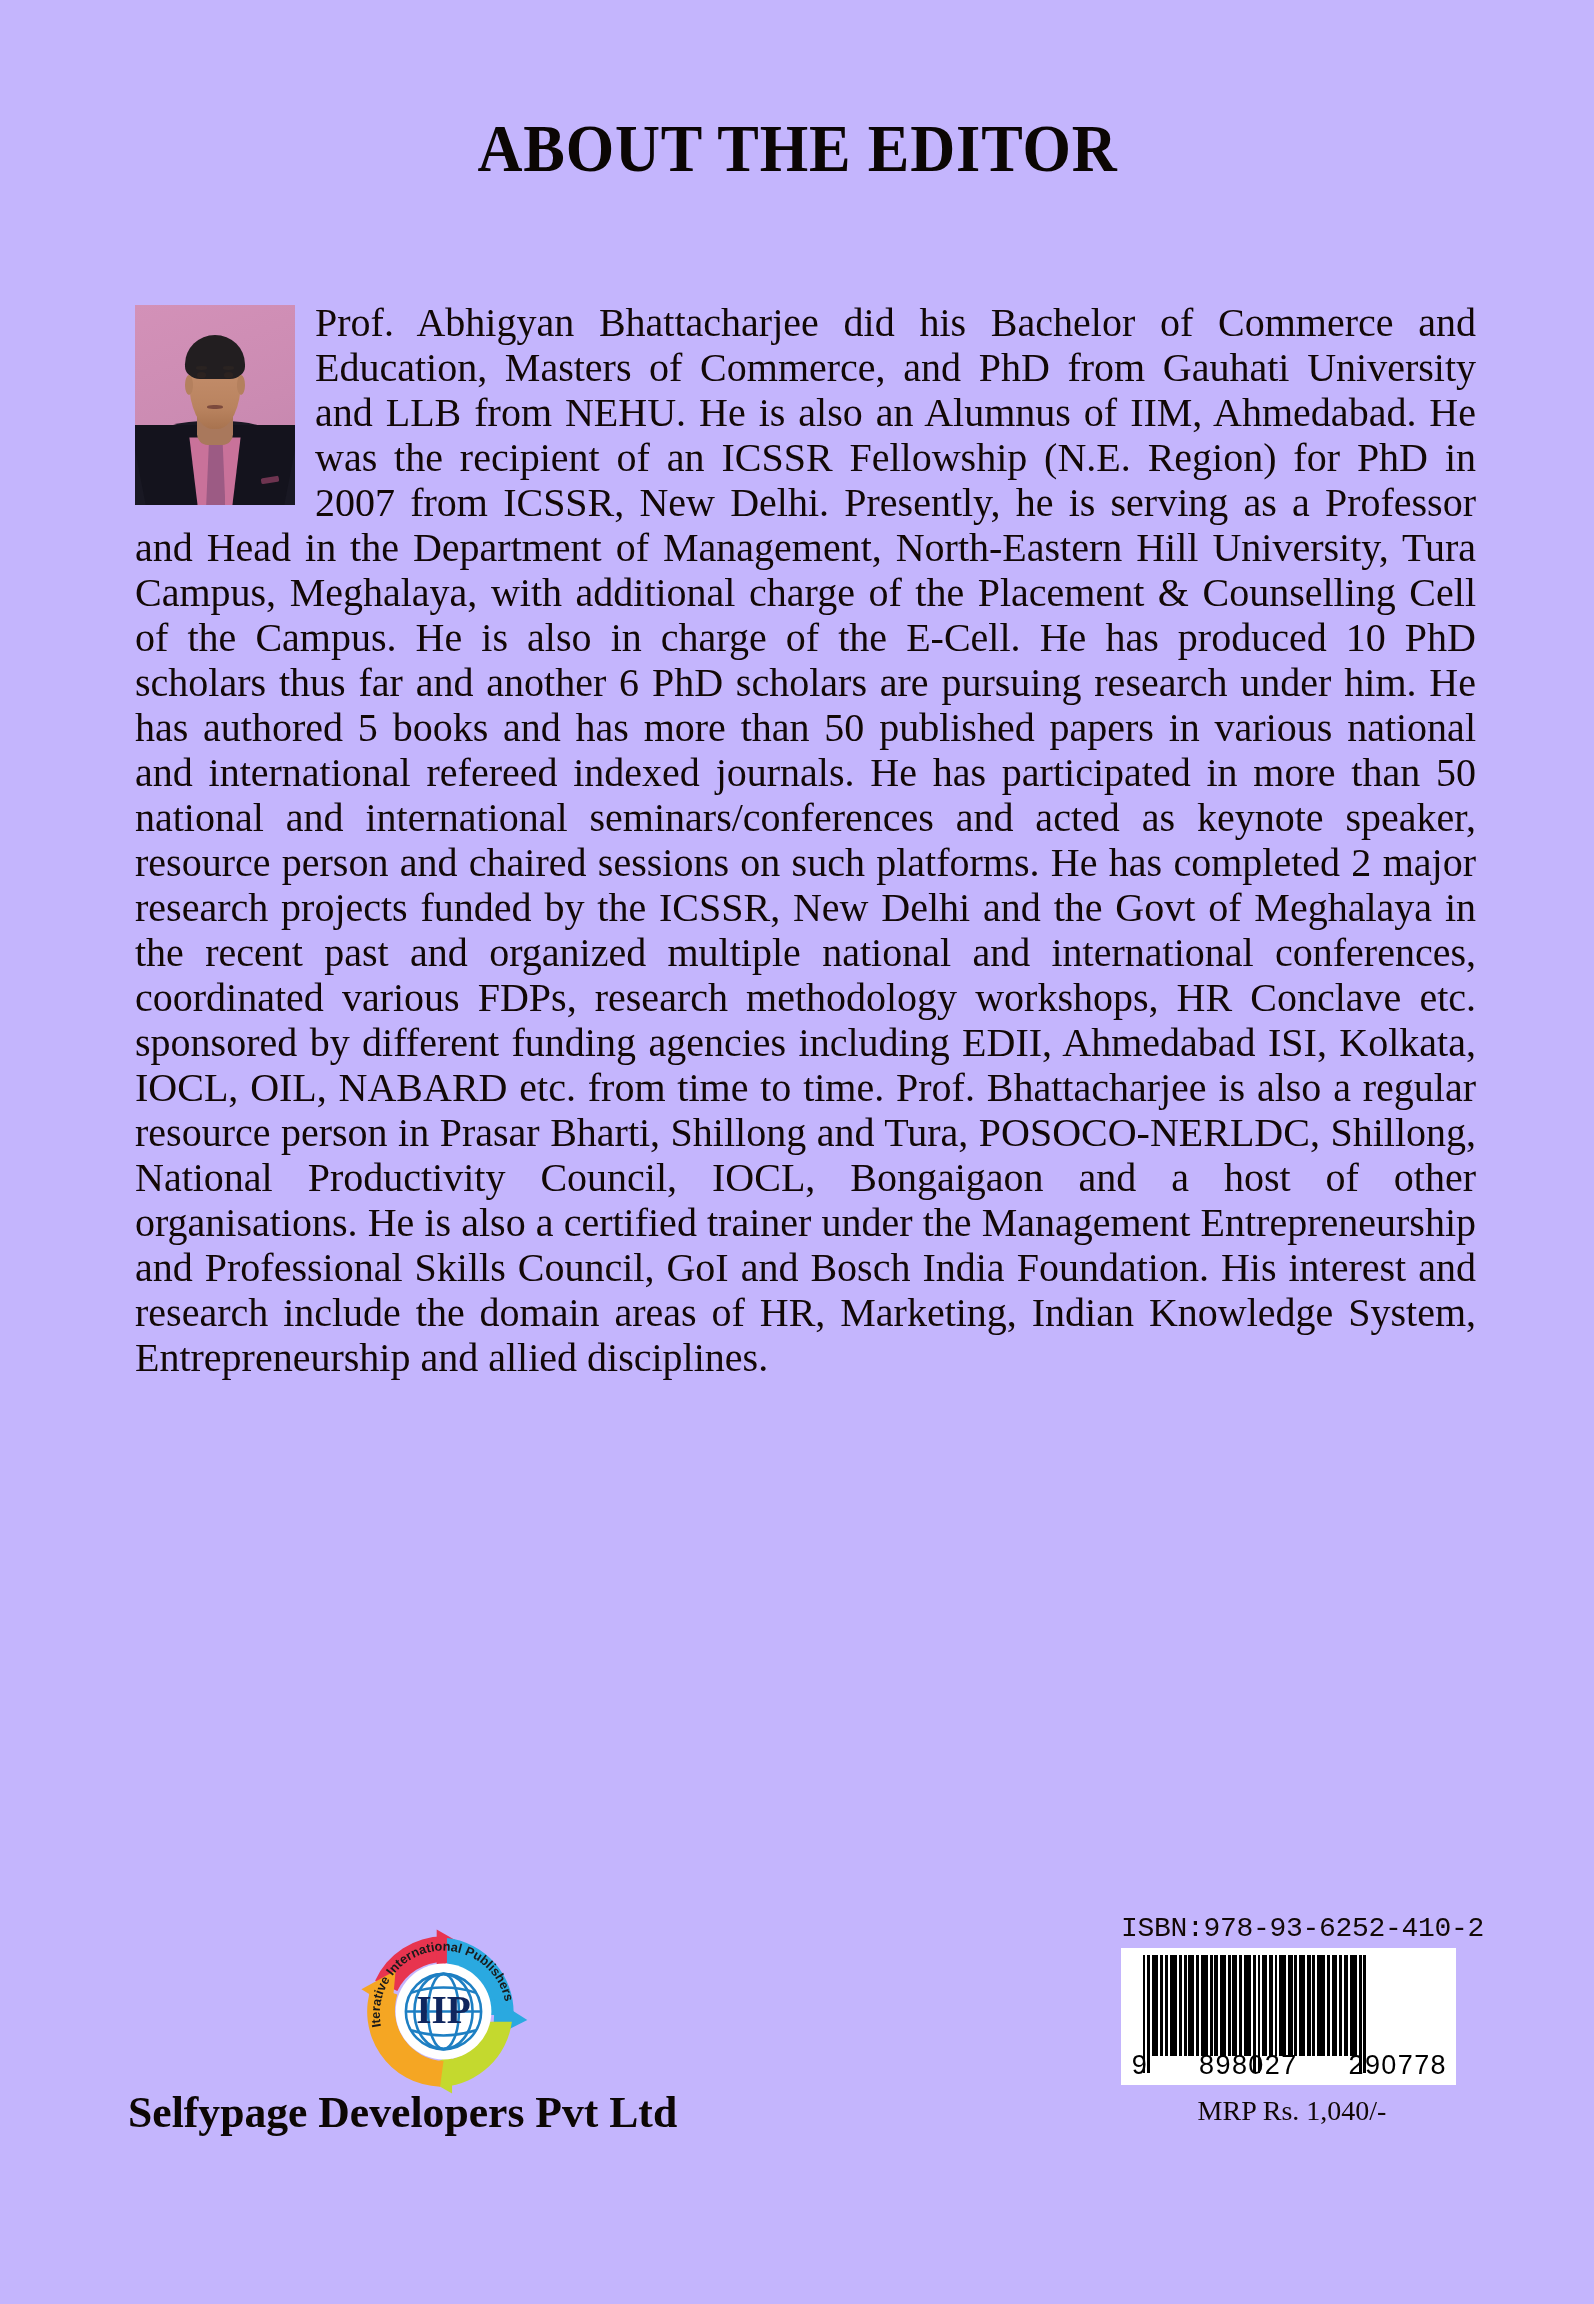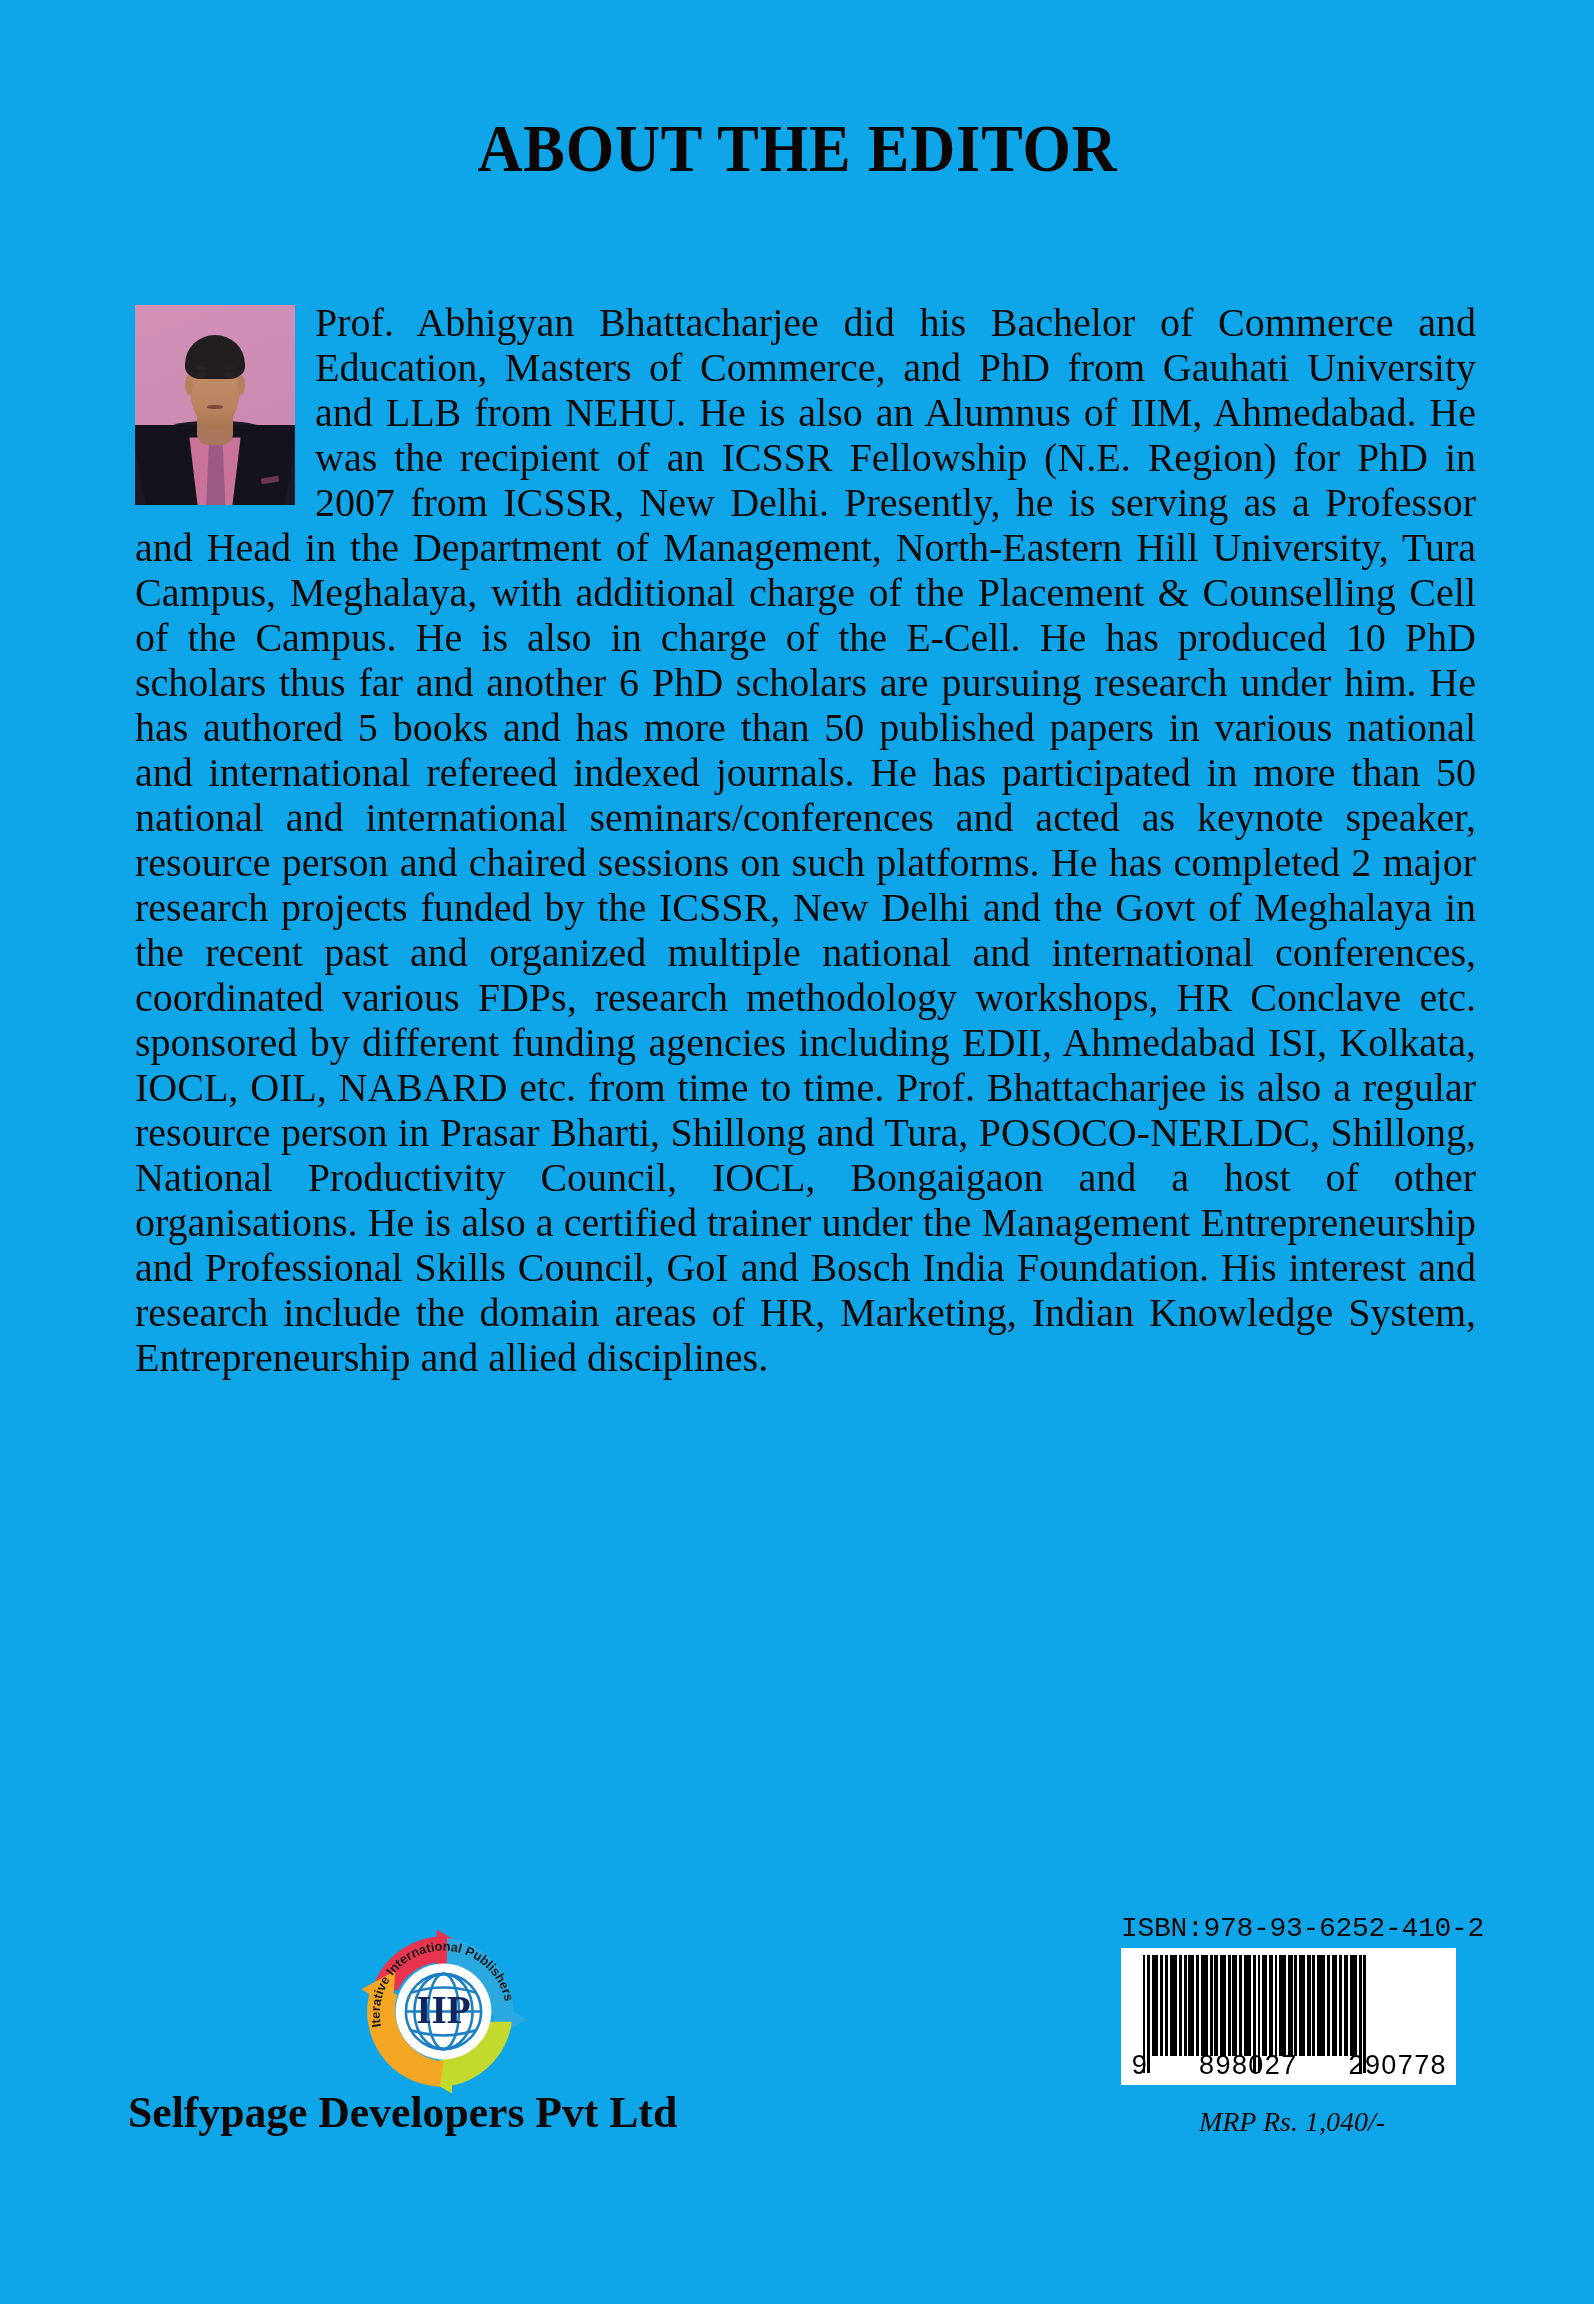--- a/index.html
+++ b/index.html
@@ -11,21 +11,21 @@
     height: 2304px;
     background: #fc9a7c;
     font-family: "Liberation Serif", "DejaVu Serif", serif;
     overflow: hidden;
     position: relative;
   }
 
   .page {
     position: absolute;
     inset: 0;
-    background: #0ea5e9;
+    background: #c4b5fd;
   }
 
   
   .title {
     position: absolute;
     top: 115px;
     left: 0;
     width: 100%;
     text-align: center;
     font-family: "Liberation Serif", "DejaVu Serif", serif;
@@ -260,23 +260,22 @@
     justify-content: space-between;
     font-family: "Liberation Sans", "DejaVu Sans", sans-serif;
     font-size: 27px;
     color: #000;
     letter-spacing: 1.4px;
   }
   .mrp {
     font-size: 28px;
     color: #120806;
     text-align: center;
-    margin-top: 21px;
+    margin-top: 10px;
     font-family: "Liberation Serif", "DejaVu Serif", serif;
-    font-style: italic;
   }
 </style>
 </head>
 <body>
 
 <div class="page">
 
   <div class="title">ABOUT THE EDITOR</div>
 
   <div class="bio-block">

